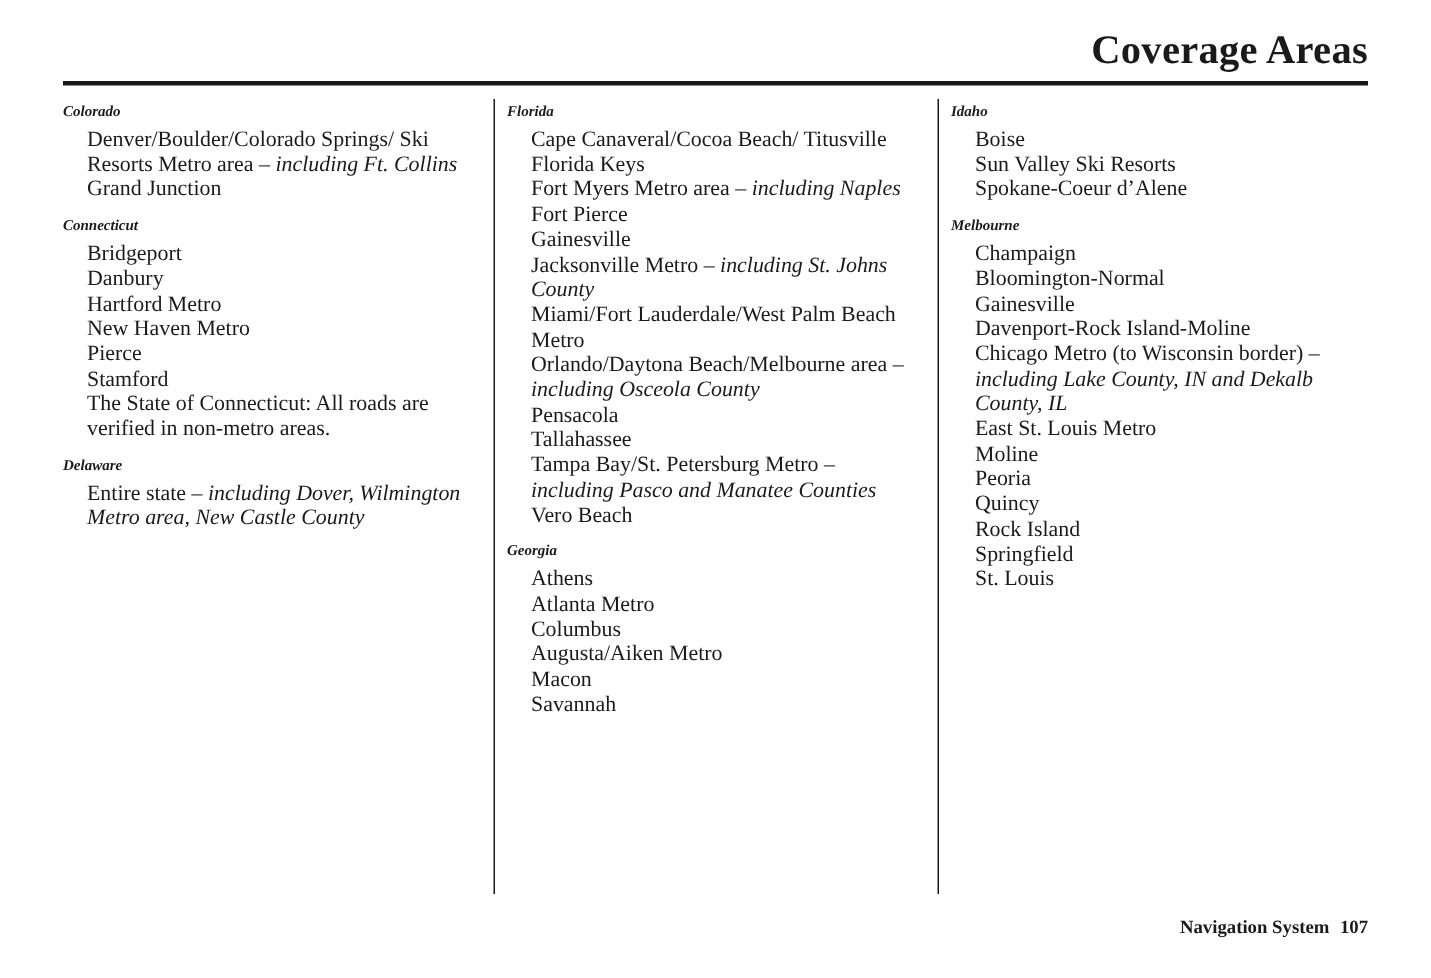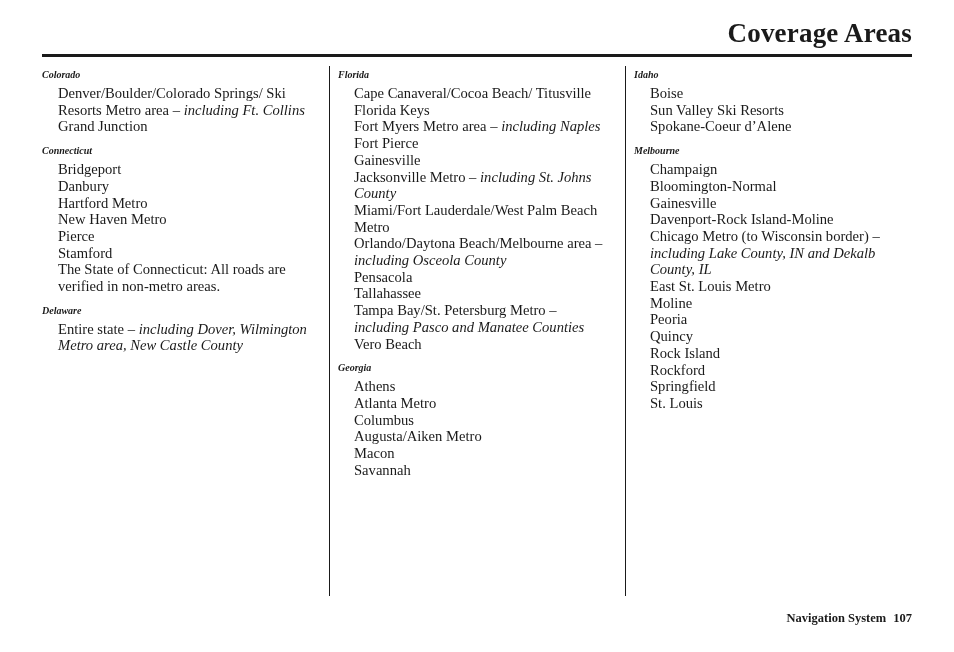--- a/index.html
+++ b/index.html
@@ -200,21 +200,20 @@
             <li class="city-item">Champaign</li>
             <li class="city-item">Bloomington-Normal</li>
             <li class="city-item">Gainesville</li>
             <li class="city-item">Davenport-Rock Island-Moline</li>
             <li class="city-item">Chicago Metro (to Wisconsin border) <em>– including Lake County, IN and Dekalb County, IL</em></li>
             <li class="city-item">East St. Louis Metro</li>
             <li class="city-item">Moline</li>
             <li class="city-item">Peoria</li>
             <li class="city-item">Quincy</li>
             <li class="city-item">Rock Island</li>
-            <li class="city-item">Rockford</li>
             <li class="city-item">Springfield</li>
             <li class="city-item">St. Louis</li>
           </ul>
         </div>
       </div>
   </div>
 
   <div class="page-footer">
     <span class="footer-label">Navigation System</span><span>107</span>
   </div>

